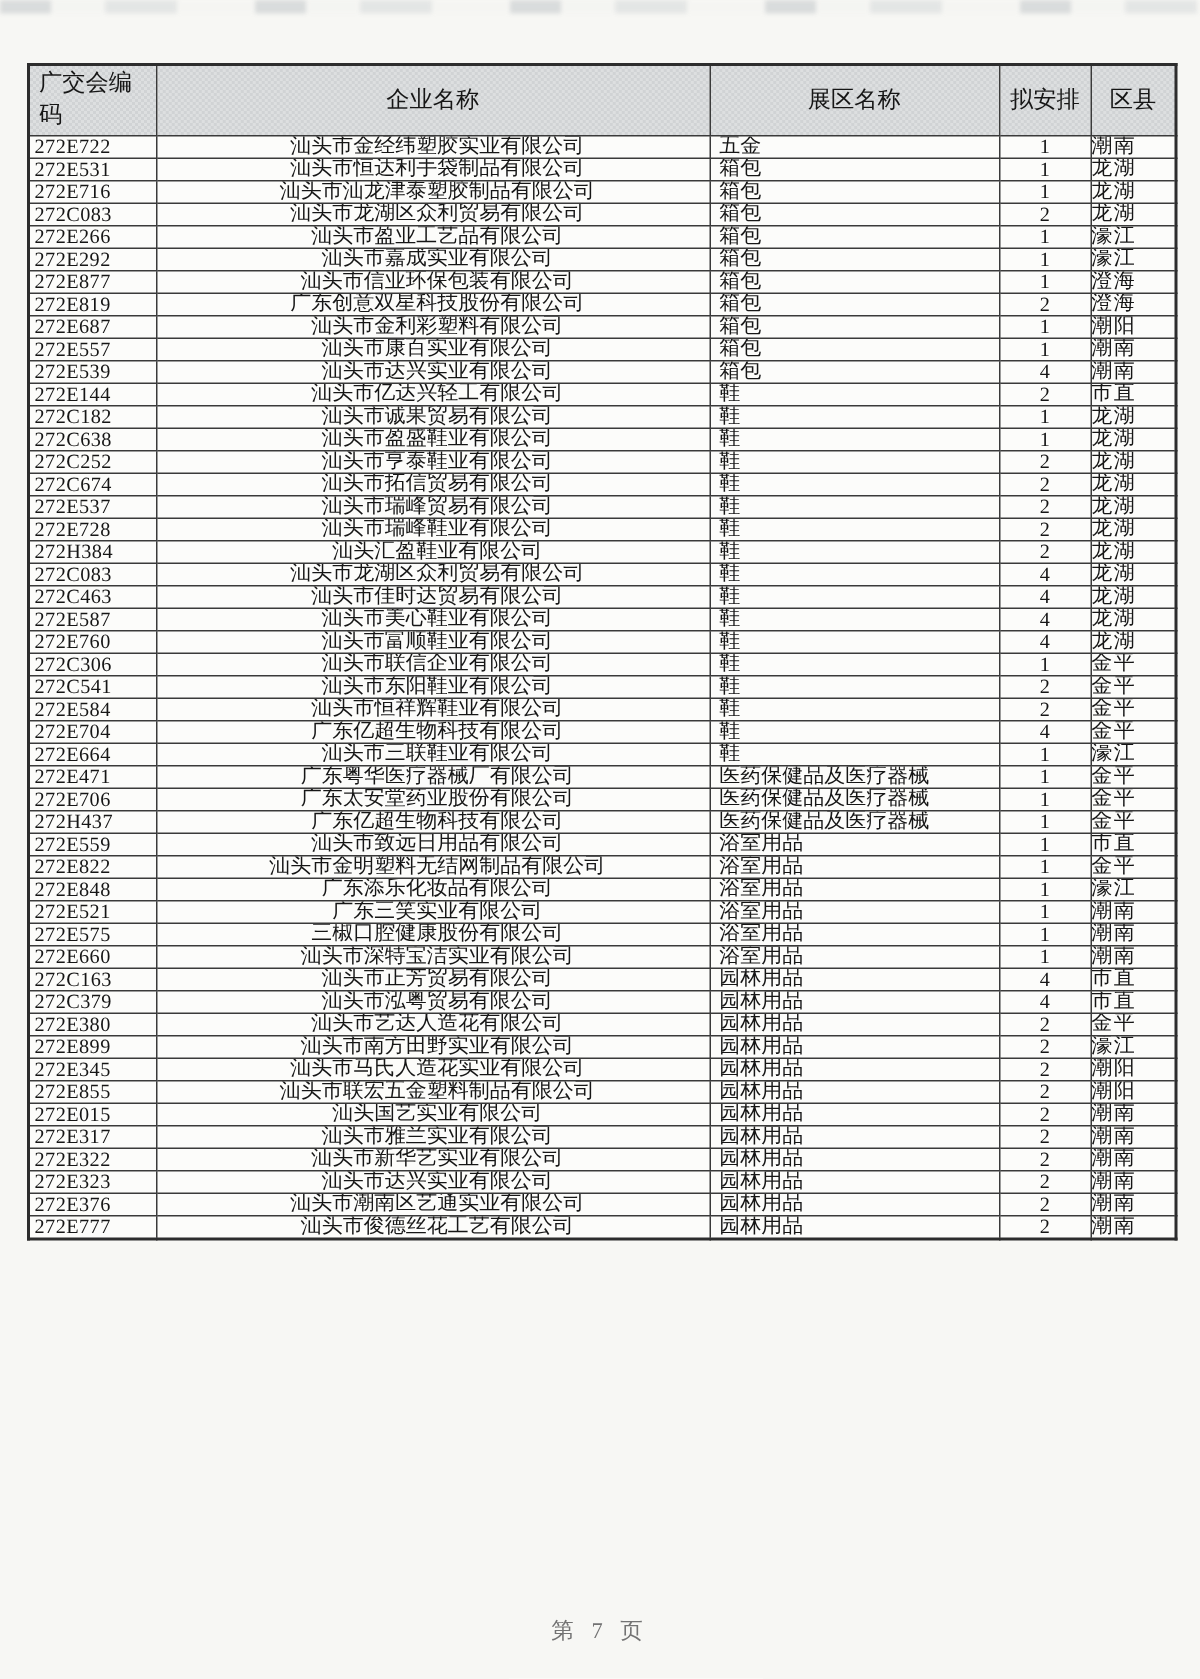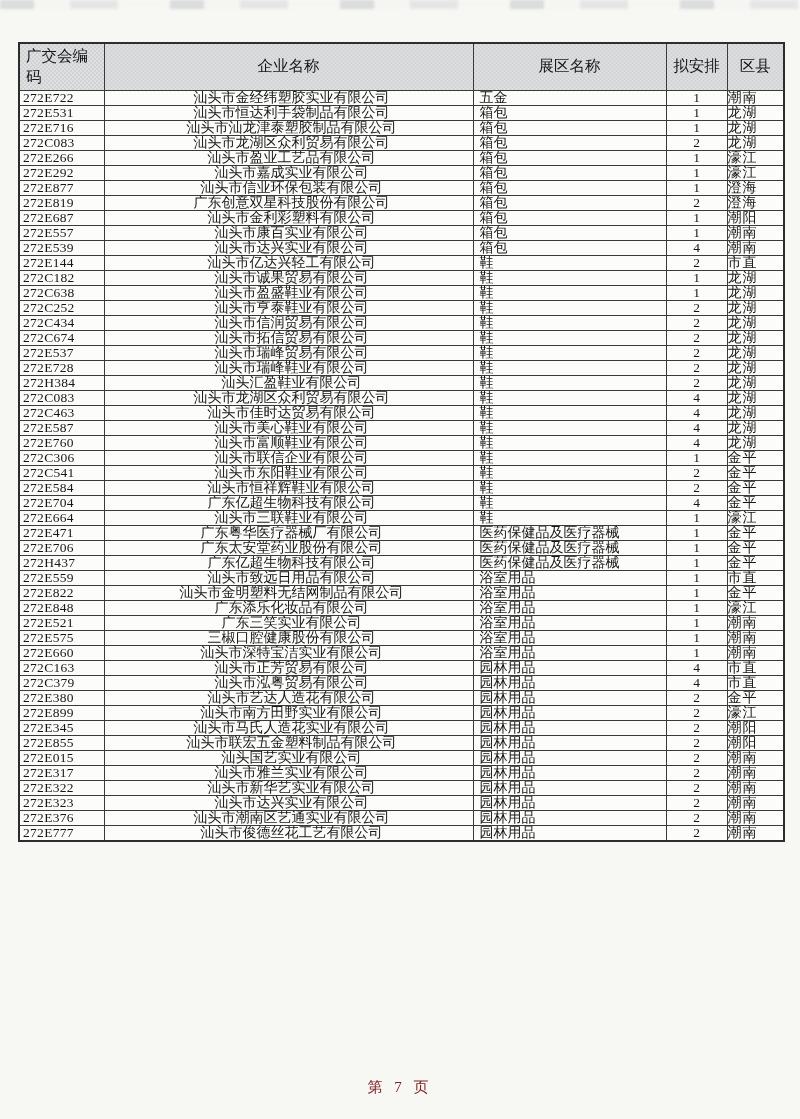--- a/index.html
+++ b/index.html
@@ -52,21 +52,21 @@
   }
   tbody tr{height:15px;}
   tbody td{font-size:14px;line-height:1;background:var(--cell-bg);}
   td.c-code{font-size:13.5px;padding-left:3px;letter-spacing:.3px;}
   td.c-company{padding-left:6px;text-align:center;}
   td.c-zone{padding-left:6px;}
   td.c-qty{text-align:center;font-size:13.5px;}
   td.c-district{text-align:left;letter-spacing:1px;}
   .page-footer{
     position:absolute;left:0;top:1078px;width:800px;
-    text-align:center;font-size:15px;letter-spacing:4px;color:#7f1d1d;
+    text-align:center;font-size:15px;letter-spacing:4px;color:#737373;
   }
 </style>
 </head>
 <body>
 
 <div class="scan-smudge"></div>
 
 <table class="doc-table">
   <colgroup>
     <col style="width:85px">
@@ -184,27 +184,20 @@
         <td class="c-district">龙湖</td>
       </tr>
       <tr>
         <td class="c-code">272C252</td>
         <td class="c-company">汕头市亨泰鞋业有限公司</td>
         <td class="c-zone">鞋</td>
         <td class="c-qty">2</td>
         <td class="c-district">龙湖</td>
       </tr>
       <tr>
-        <td class="c-code">272C434</td>
-        <td class="c-company">汕头市信润贸易有限公司</td>
-        <td class="c-zone">鞋</td>
-        <td class="c-qty">2</td>
-        <td class="c-district">龙湖</td>
-      </tr>
-      <tr>
         <td class="c-code">272C674</td>
         <td class="c-company">汕头市拓信贸易有限公司</td>
         <td class="c-zone">鞋</td>
         <td class="c-qty">2</td>
         <td class="c-district">龙湖</td>
       </tr>
       <tr>
         <td class="c-code">272E537</td>
         <td class="c-company">汕头市瑞峰贸易有限公司</td>
         <td class="c-zone">鞋</td>

